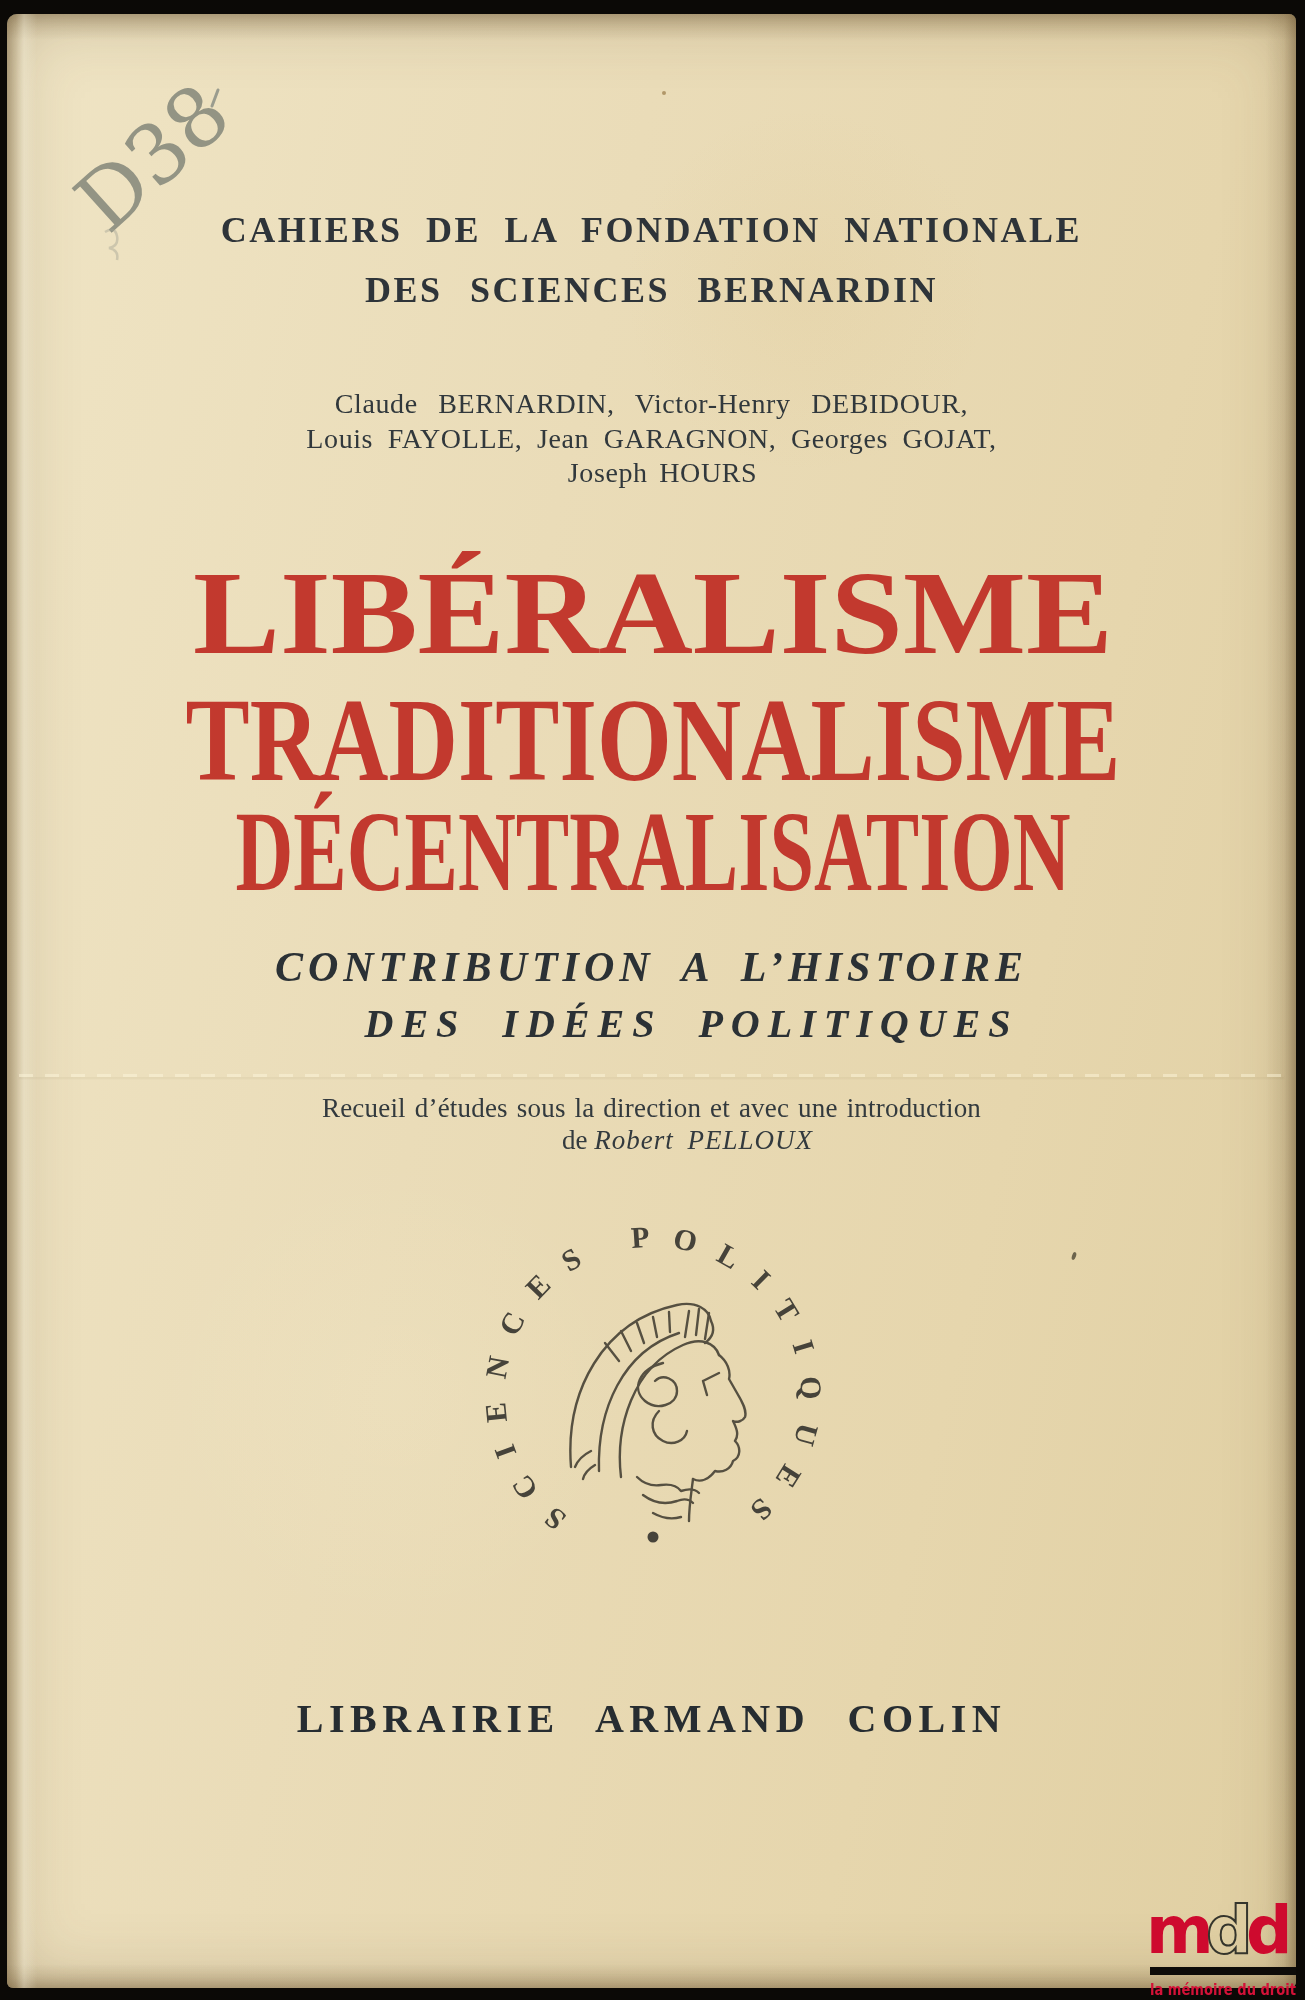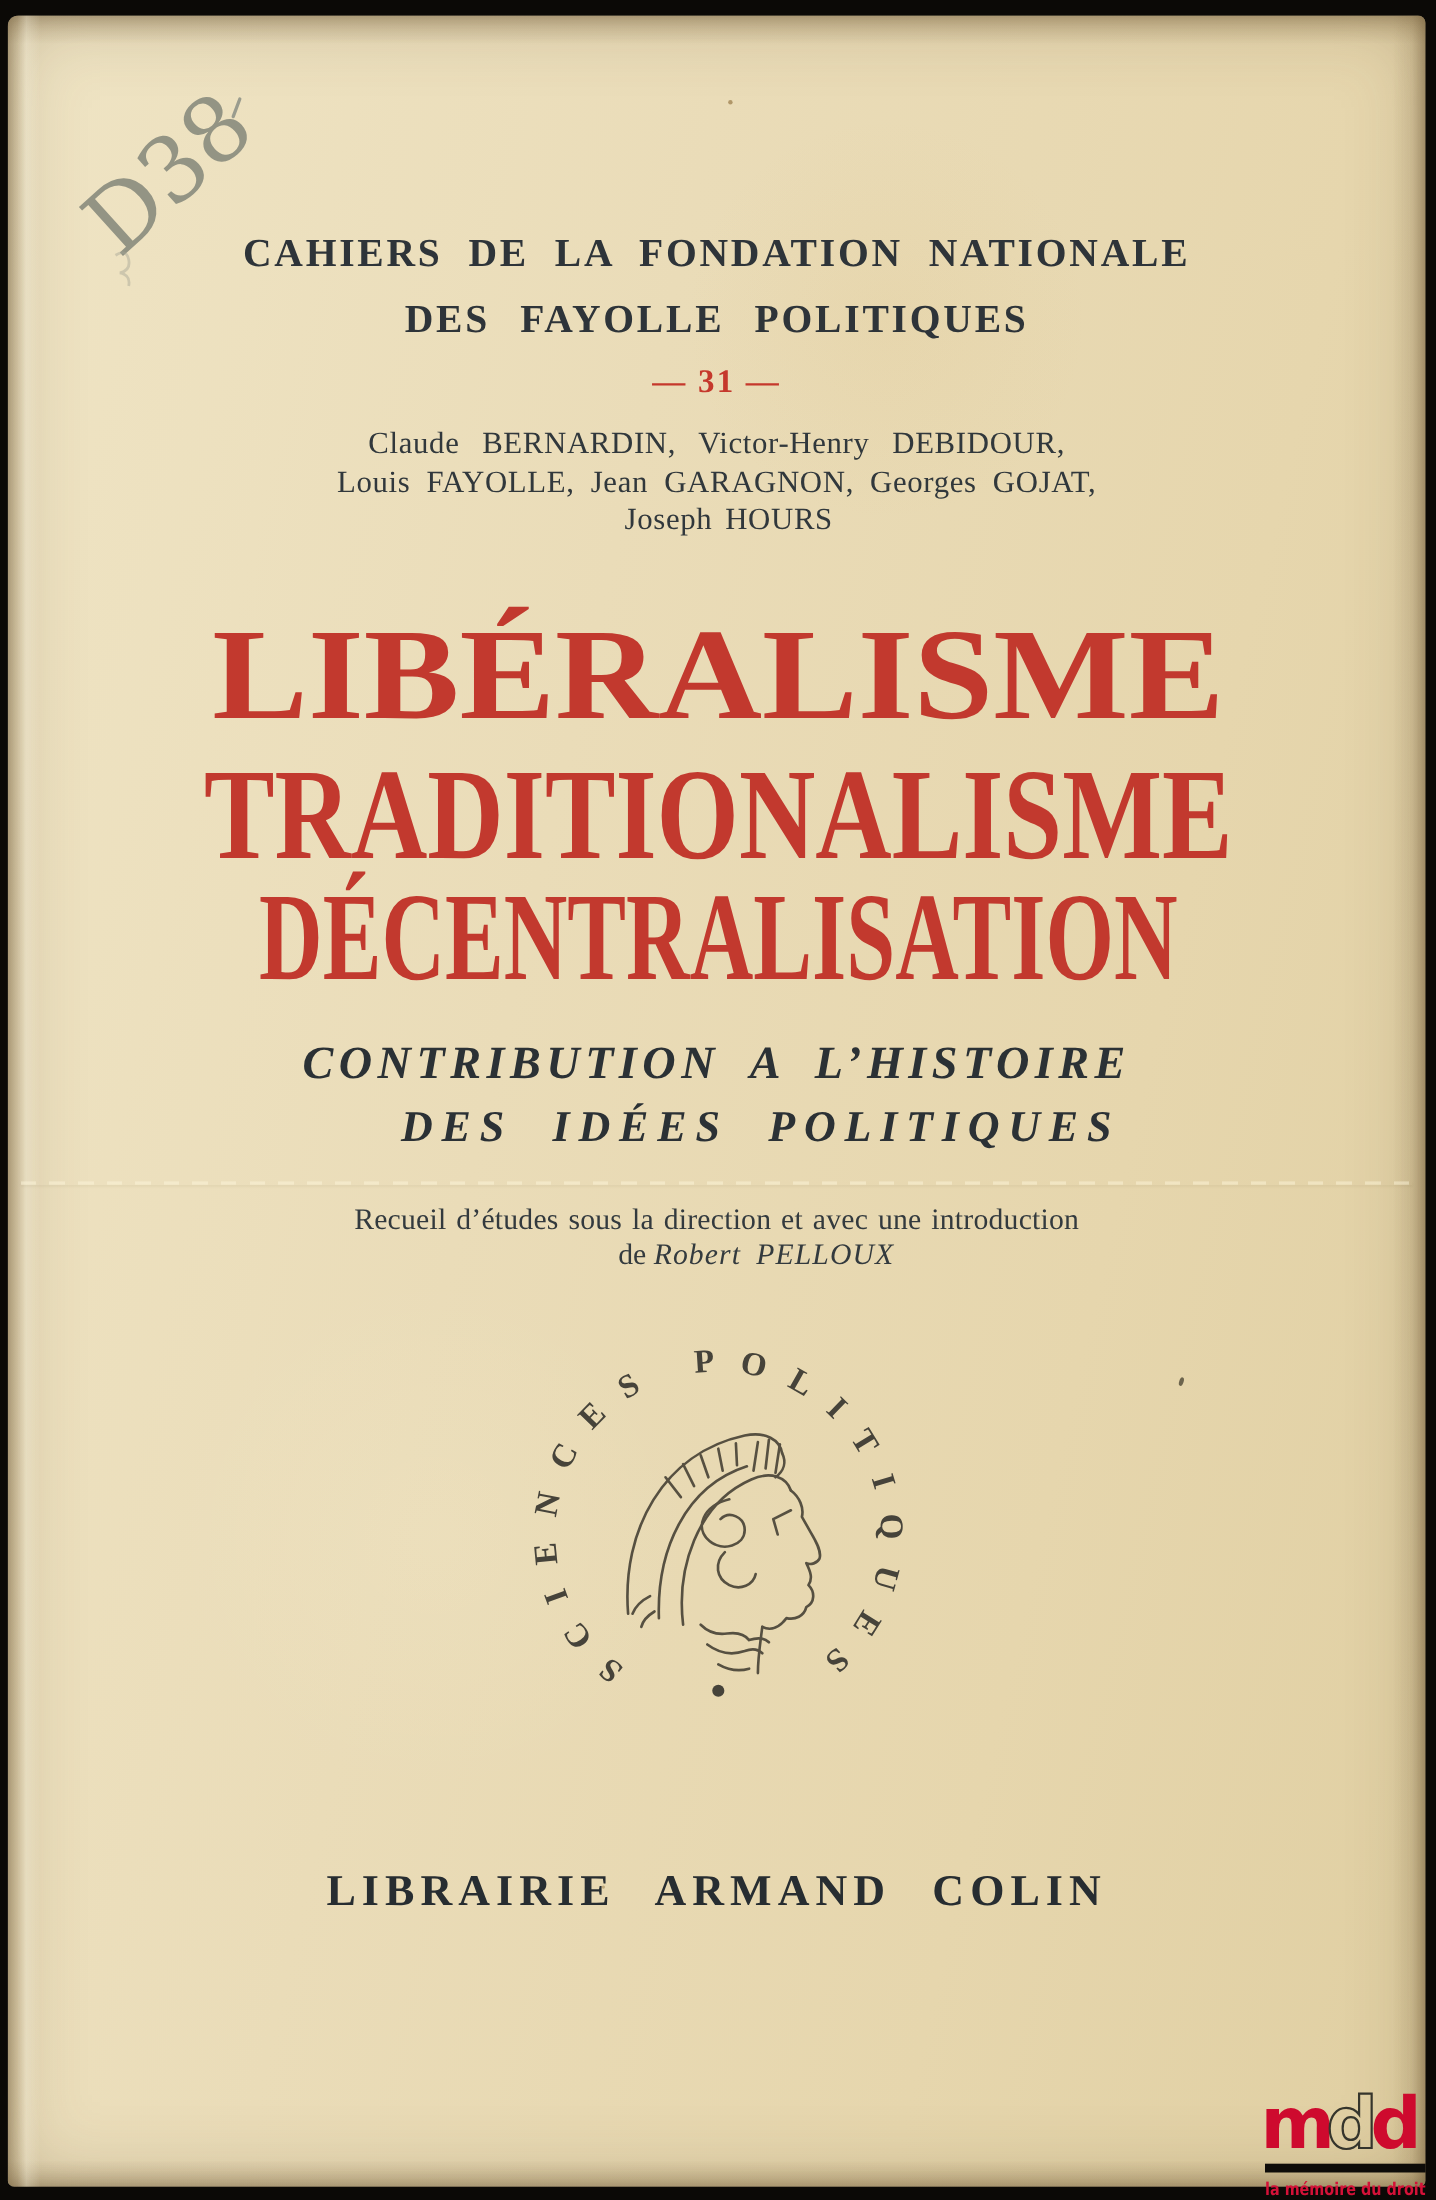--- a/index.html
+++ b/index.html
@@ -59,22 +59,21 @@
 
     <svg class="handnote" viewBox="0 0 250 230">
       <g transform="rotate(-42 110 120)" fill="#84877a" opacity="0.85">
         <text x="40" y="140" font-size="82" font-family="DejaVu Serif, serif">D38</text>
       </g>
       <path d="M 175 52 l 6 -16" stroke="#9a9c8e" stroke-width="3" fill="none" stroke-linecap="round"></path>
       <path d="M 68 178 q 10 -6 12 4 q 2 10 -8 12 q 10 2 8 12" stroke="#a3a495" stroke-width="2.5" fill="none" opacity="0.45"></path>
     </svg>
 
     <div class="row series s1">CAHIERS DE LA FONDATION NATIONALE</div>
-    <div class="row series s2">DES FAYOLLE POLITIQUES</div>
-    <div class="row issue">— 31 —</div>
+    <div class="row series s2">DES SCIENCES BERNARDIN</div>
 
     <div class="row auth a1">Claude BERNARDIN, Victor-Henry DEBIDOUR,</div>
     <div class="row auth a2">Louis FAYOLLE, Jean GARAGNON, Georges GOJAT,</div>
     <div class="row auth a3">Joseph HOURS</div>
 
     <svg class="title-line" style="top:533px" viewBox="0 0 940 130">
       <text x="470" y="106" text-anchor="middle" font-size="118" textLength="920" lengthAdjust="spacingAndGlyphs">LIBÉRALISME</text>
     </svg>
     <svg class="title-line" style="top:660px" viewBox="0 0 940 130">
       <text x="470" y="106" text-anchor="middle" font-size="118" textLength="935" lengthAdjust="spacingAndGlyphs">TRADITIONALISME</text>

